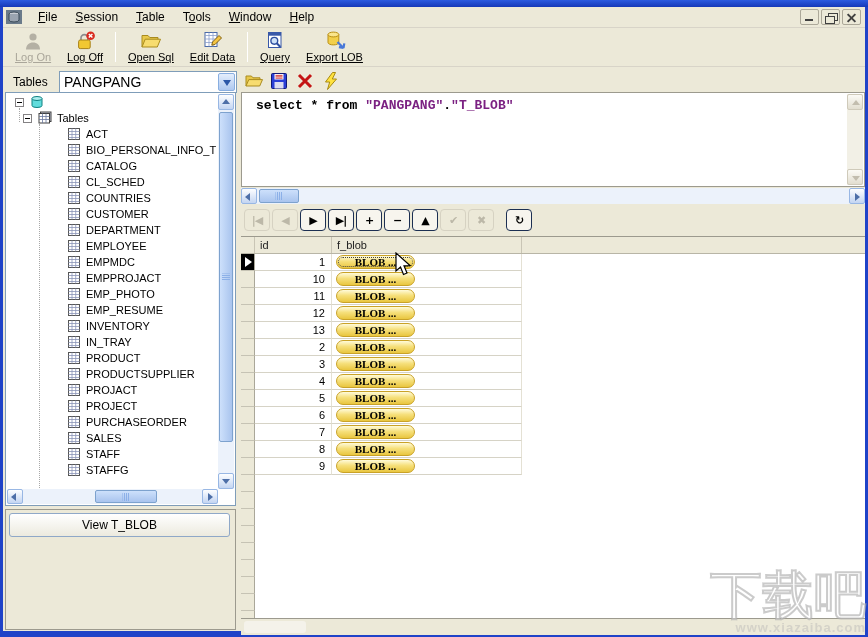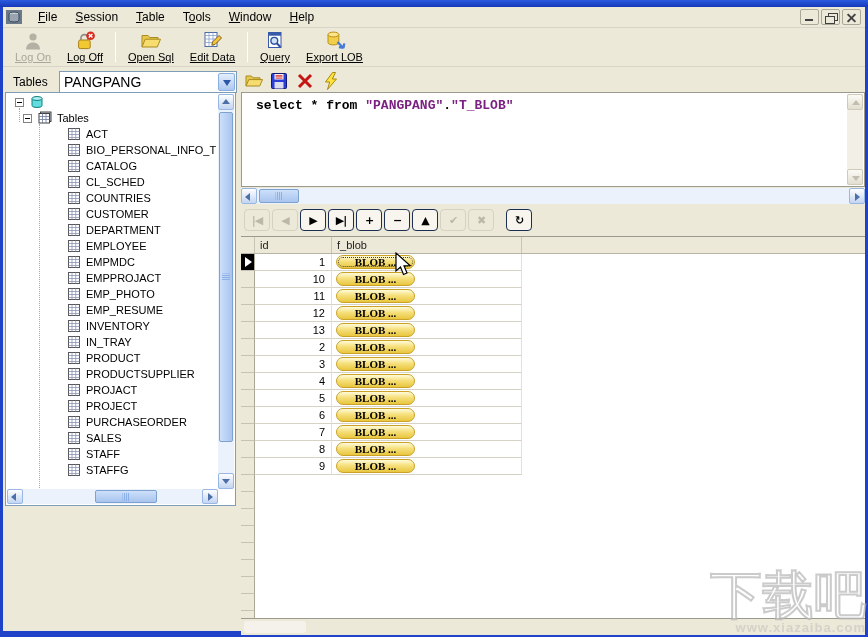--- a/index.html
+++ b/index.html
@@ -425,20 +425,23 @@
           </span>
         <span class="sb-thumb" style="left:88px; width:62px;">
             <span class="grip grip-h"></span>
           </span>
         <span class="sb-btn" style="right:0">
             <span class="tri tri-rt"></span>
           </span>
       </div>
     </div>
 
+    <div id="left-bottom">
+      <button id="view-btn">View T_BLOB</button>
+    </div>
 
     <div id="editor">
       <div id="sql-line"><span class="kw">select</span><span class="plain"> * </span><span class="kw">from</span><span class="plain"> </span><span class="str">"PANGPANG"</span><span class="plain">.</span><span class="str">"T_BLOB"</span></div>
       <div id="editor-sb">
         <span class="dis-btn" style="top:0">
             <span class="tri dis-tri-up"></span>
           </span>
         <span class="dis-btn" style="bottom:0">
             <span class="tri dis-tri-dn"></span>
           </span>

